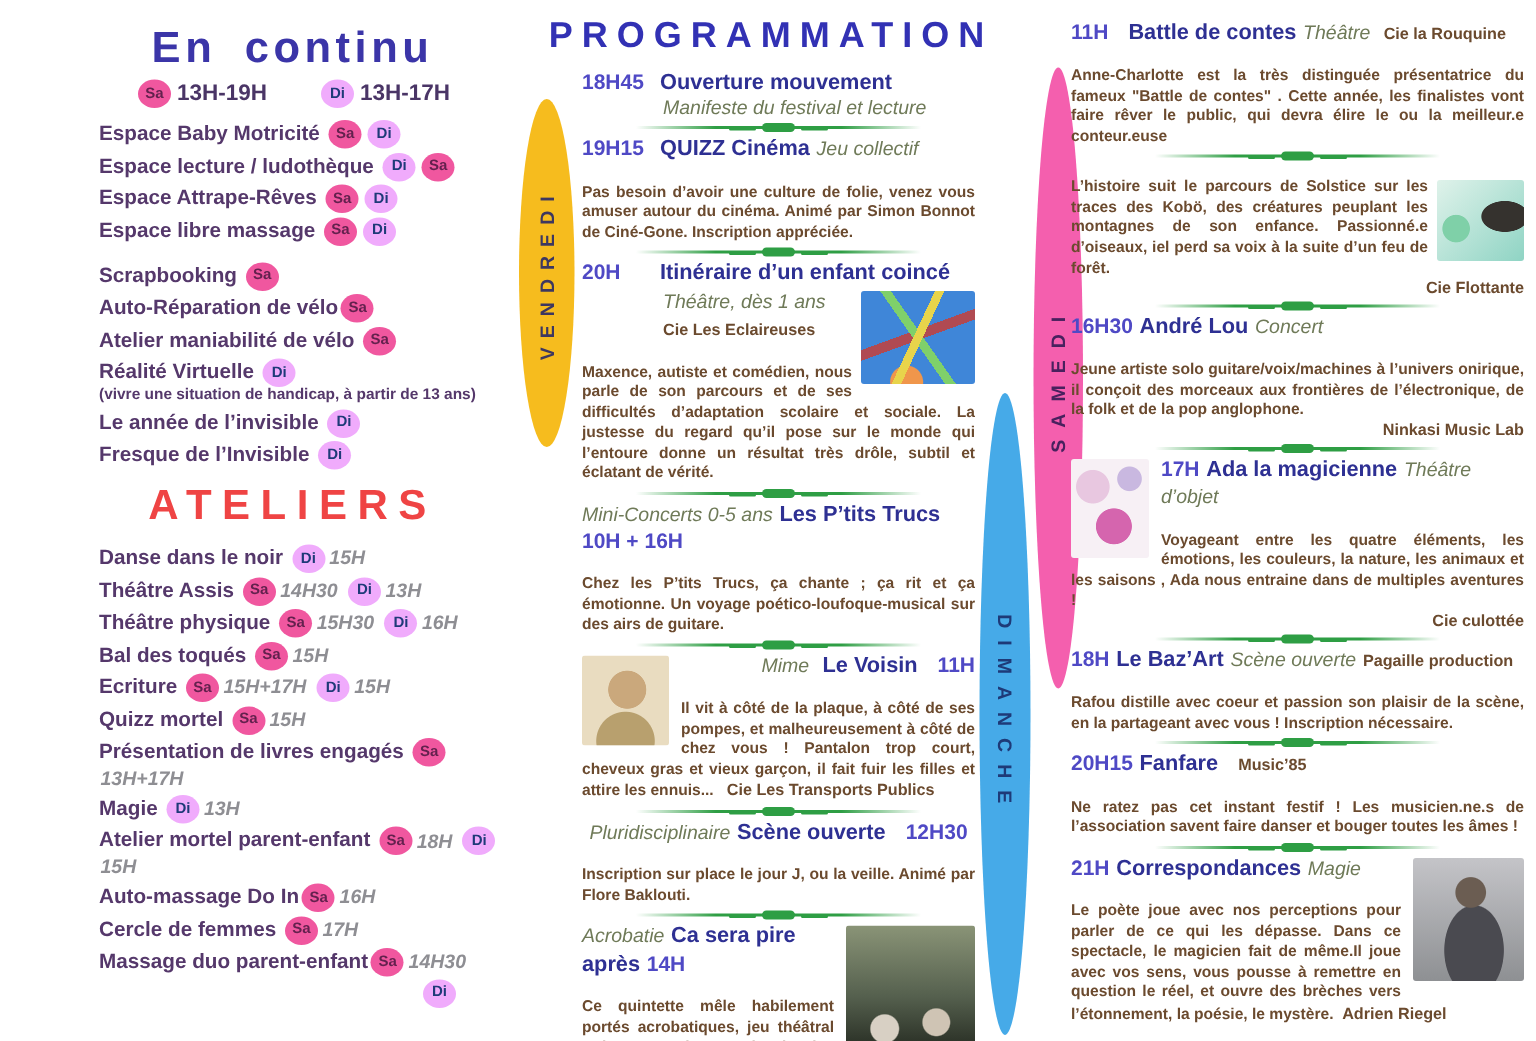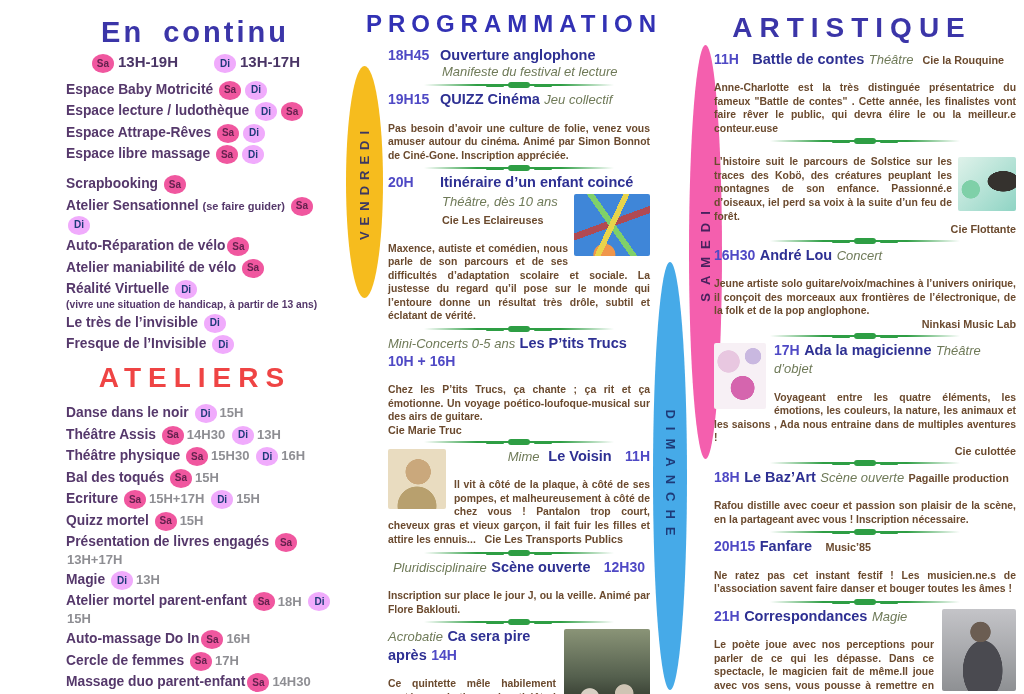--- a/index.html
+++ b/index.html
@@ -43,21 +43,21 @@
   .b.sa { background:#f0579f; color:#64214e; }
   .b.di { background:#f0abfc; color:#1e3a78; }
   .hours-row { display:flex; justify-content:center; gap:34px; margin:4px 0 8px;
                font-size:15px; font-weight:bold; color:#4a3566; align-items:center; }
   .hours-row .b { margin-right:4px; }
 
   
   .row { font-size:13.8px; font-weight:bold; color:#55386b; margin:2.5px 0 2.5px 16px;
          line-height:1.18; }
   .row .note { font-size:11px; }
-  .row .t { color:#8e8e93; font-size:13px; margin:0 1px; }
+  .row .t { color:#8e8e93; font-size:13px; margin:0 1px;font-style:italic; }
   .row .sub { display:block; font-size:10.3px; margin-top:0px; }
   .row2 { text-align:right; padding-right:34px; margin-top:-1px; }
   .gap { height:6px; }
 
   
   .ev { margin:1px 0; overflow:visible; }
   .ev::after { content:""; display:block; clear:both; }
   .hline { line-height:1.15; }
   .time  { color:#4f49c5; font-weight:bold; font-size:14px; }
   .tw    { display:inline-block; width:52px; }
@@ -127,25 +127,24 @@
       <span><span class="b sa">Sa</span><span>13H-19H</span></span>
       <span><span class="b di">Di</span><span>13H-17H</span></span>
     </div>
 
     <div class="row"><span>Espace Baby Motricité</span> <span class="b sa">Sa</span><span class="b di">Di</span></div>
     <div class="row"><span>Espace lecture / ludothèque</span> <span class="b di">Di</span><span class="b sa">Sa</span></div>
     <div class="row"><span>Espace Attrape-Rêves</span> <span class="b sa">Sa</span><span class="b di">Di</span></div>
     <div class="row"><span>Espace libre massage</span> <span class="b sa">Sa</span><span class="b di">Di</span></div>
     <div class="gap"></div>
     <div class="row"><span>Scrapbooking</span> <span class="b sa">Sa</span></div>
-    <div class="row"><span>Atelier Sensationnel</span> <span class="note">(se faire guider)</span> <span class="b sa">Sa</span><span class="b di">Di</span></div>
     <div class="row"><span>Auto-Réparation de vélo</span><span class="b sa">Sa</span></div>
     <div class="row"><span>Atelier maniabilité de vélo</span> <span class="b sa">Sa</span></div>
     <div class="row"><span>Réalité Virtuelle</span> <span class="b di">Di</span><span class="sub">(vivre une situation de handicap, à partir de 13 ans)</span></div>
-    <div class="row"><span>Le très de l’invisible</span> <span class="b di">Di</span></div>
+    <div class="row"><span>Le année de l’invisible</span> <span class="b di">Di</span></div>
     <div class="row"><span>Fresque de l’Invisible</span> <span class="b di">Di</span></div>
 
     <div class="h-ateliers">ATELIERS</div>
 
     <div class="row"><span>Danse dans le noir</span> <span class="b di">Di</span><span class="t">15H</span></div>
     <div class="row"><span>Théâtre Assis</span> <span class="b sa">Sa</span><span class="t">14H30</span> <span class="b di">Di</span><span class="t">13H</span></div>
     <div class="row"><span>Théâtre physique</span> <span class="b sa">Sa</span><span class="t">15H30</span> <span class="b di">Di</span><span class="t">16H</span></div>
     <div class="row"><span>Bal des toqués</span> <span class="b sa">Sa</span><span class="t">15H</span></div>
     <div class="row"><span>Ecriture</span> <span class="b sa">Sa</span><span class="t">15H+17H</span> <span class="b di">Di</span><span class="t">15H</span></div>
     <div class="row"><span>Quizz mortel</span> <span class="b sa">Sa</span><span class="t">15H</span></div>
@@ -157,43 +156,42 @@
     <div class="row"><span>Massage duo parent-enfant</span><span class="b sa">Sa</span><span class="t">14H30</span></div>
     <div class="row row2"><span class="b di">Di</span></div>
 
   </div>
 
   <div class="col-mid">
     <div class="h-prog">PROGRAMMATION</div>
     <div class="mid-pad">
 
       <div class="ev">
-        <div class="hline"><span class="time tw">18H45</span><span class="etitle">Ouverture anglophone</span></div>
+        <div class="hline"><span class="time tw">18H45</span><span class="etitle">Ouverture mouvement</span></div>
         <div class="genre ind">Manifeste du festival et lecture</div>
       </div>
       <div class="sep"></div>
 
       <div class="ev">
         <div class="hline"><span class="time tw">19H15</span><span class="etitle">QUIZZ Cinéma</span> <span class="genre">Jeu collectif</span></div>
         <div class="bodytx">Pas besoin d’avoir une culture de folie, venez vous amuser autour du cinéma.  Animé par Simon Bonnot de Ciné-Gone. Inscription appréciée.</div>
       </div>
       <div class="sep"></div>
 
       <div class="ev">
         <div class="hline"><span class="time tw">20H</span><span class="etitle">Itinéraire d’un enfant coincé</span></div>
         <div class="pic metro"></div>
-        <div class="hline ind"><span class="genre">Théâtre, dès 10 ans</span> <span class="credit">Cie Les Eclaireuses</span></div>
+        <div class="hline ind"><span class="genre">Théâtre, dès 1 ans</span> <span class="credit">Cie Les Eclaireuses</span></div>
         <div class="bodytx">Maxence, autiste et comédien, nous parle de son parcours et de ses difficultés d’adaptation scolaire et sociale. La justesse du regard qu’il pose sur le monde qui l’entoure donne un résultat très drôle, subtil et éclatant de vérité.</div>
       </div>
       <div class="sep"></div>
 
       <div class="ev">
         <div class="hline"><span class="genre">Mini-Concerts 0-5 ans</span> <span class="etitle">Les P’tits Trucs</span> <span class="time">10H + 16H</span></div>
         <div class="bodytx">Chez les P’tits Trucs, ça chante ; ça rit et ça émotionne. Un voyage poético-loufoque-musical sur des airs de guitare.</div>
-        <div class="credit">Cie Marie Truc</div>
       </div>
       <div class="sep"></div>
 
       <div class="ev">
         <div class="pic mime"></div>
         <div class="hline" style="text-align:right"><span class="genre">Mime</span>&nbsp; <span class="etitle">Le Voisin</span>&nbsp;&nbsp; <span class="time">11H</span></div>
         <div class="bodytx"><span>Il vit à côté de la plaque, à côté de ses pompes, et malheureusement à côté de chez vous ! Pantalon trop court, cheveux gras et vieux garçon, il fait fuir les filles et attire les ennuis...</span>&nbsp;&nbsp; <span class="credit">Cie Les Transports Publics</span></div>
       </div>
       <div class="sep"></div>
 
@@ -207,21 +205,20 @@
         <div class="pic acro"></div>
         <div class="hline"><span class="genre">Acrobatie</span> <span class="etitle">Ca sera pire après</span> <span class="time">14H</span></div>
         <div class="bodytx">Ce quintette mêle habilement portés acrobatiques, jeu théâtral et humour noir pour aborder des thématiques importantes dans un monde en perpétuel mouvement.</div>
         <div class="credit">Cie La 3 et demie</div>
       </div>
 
     </div>
   </div>
 
   <div class="col-right">
-    <div class="h-art">ARTISTIQUE</div>
     <div class="right-pad">
 
       <div class="ev">
         <div class="hline"><span class="time">11H</span>&nbsp;&nbsp; <span class="etitle">Battle de contes</span> <span class="genre">Théâtre</span>&nbsp; <span class="credit">Cie la Rouquine</span></div>
         <div class="bodytx">Anne-Charlotte est la très distinguée présentatrice du fameux "Battle de contes" . Cette année, les  finalistes vont faire rêver le public, qui devra élire le ou la meilleur.e conteur.euse</div>
       </div>
       <div class="sep"></div>
 
       <div class="ev">
         <div class="pic kobo"></div>

